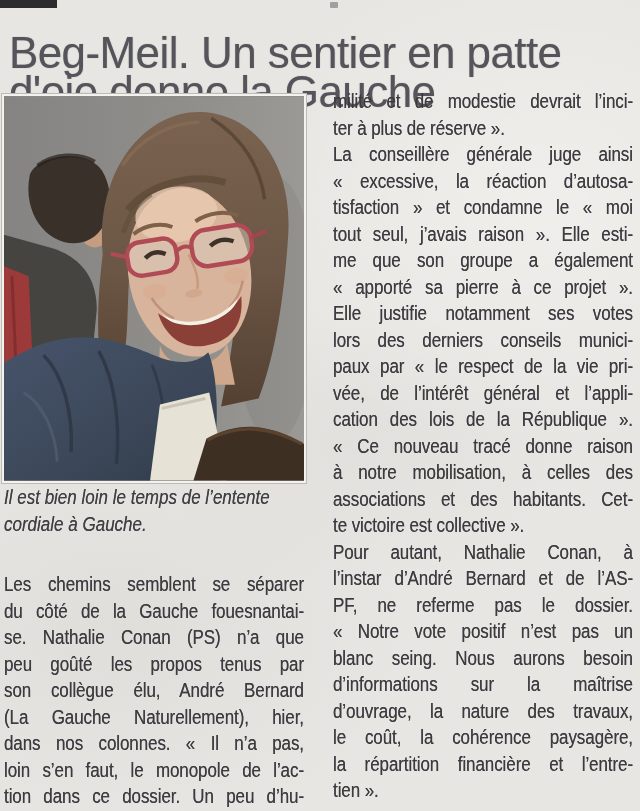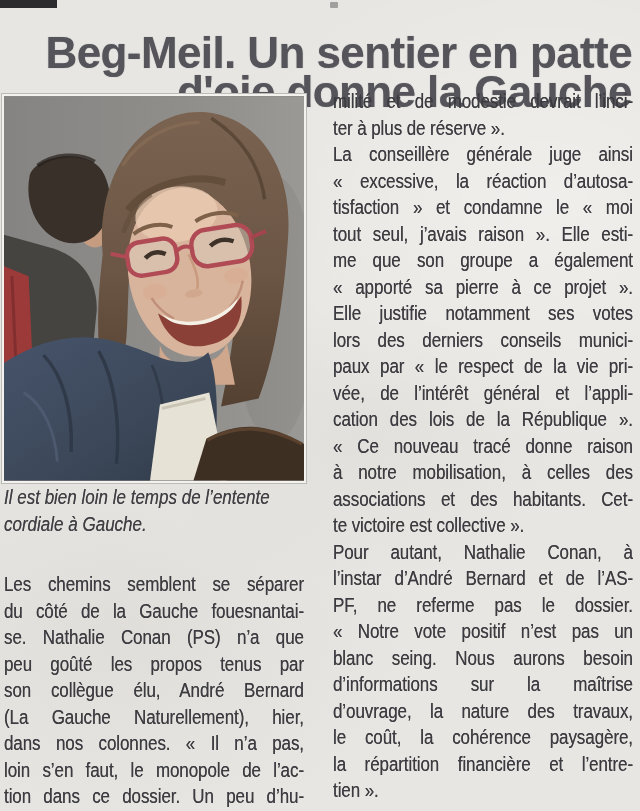--- a/index.html
+++ b/index.html
@@ -22,26 +22,25 @@
   .corner-mark {
     position: absolute; left: 0; top: 0; width: 57px; height: 8px;
     background: #2c2c2e;
   }
   .smudge {
     position: absolute; left: 330px; top: 2px; width: 8px; height: 6px;
     background: #8f8f8d; opacity: .8; border-radius: 1px;
   }
   
   .headline {
-    position: absolute; left: 0; top: 4px; width: 632px;
-    font-size: 44px; line-height: 39px; font-weight: 700;
+    position: absolute; left: 9px; top: 4px; width: 632px;
+    font-size: 44px; line-height: 39px; font-weight: 400;
     letter-spacing: -0.6px;
     color: #55545a;
     text-shadow: 0 0 1px rgba(85,84,90,0.55);
-    text-align: right;
   }
   
   .photo-frame {
     position: absolute; left: 2px; top: 94px; width: 304px; height: 389px;
     box-sizing: border-box;
     border: 2px solid #f3f2ee;
     box-shadow: 0 0 0 1px #bdbbb6;
     background: #8c8a87;
   }
   .photo-frame svg { display: block; width: 100%; height: 100%; }

